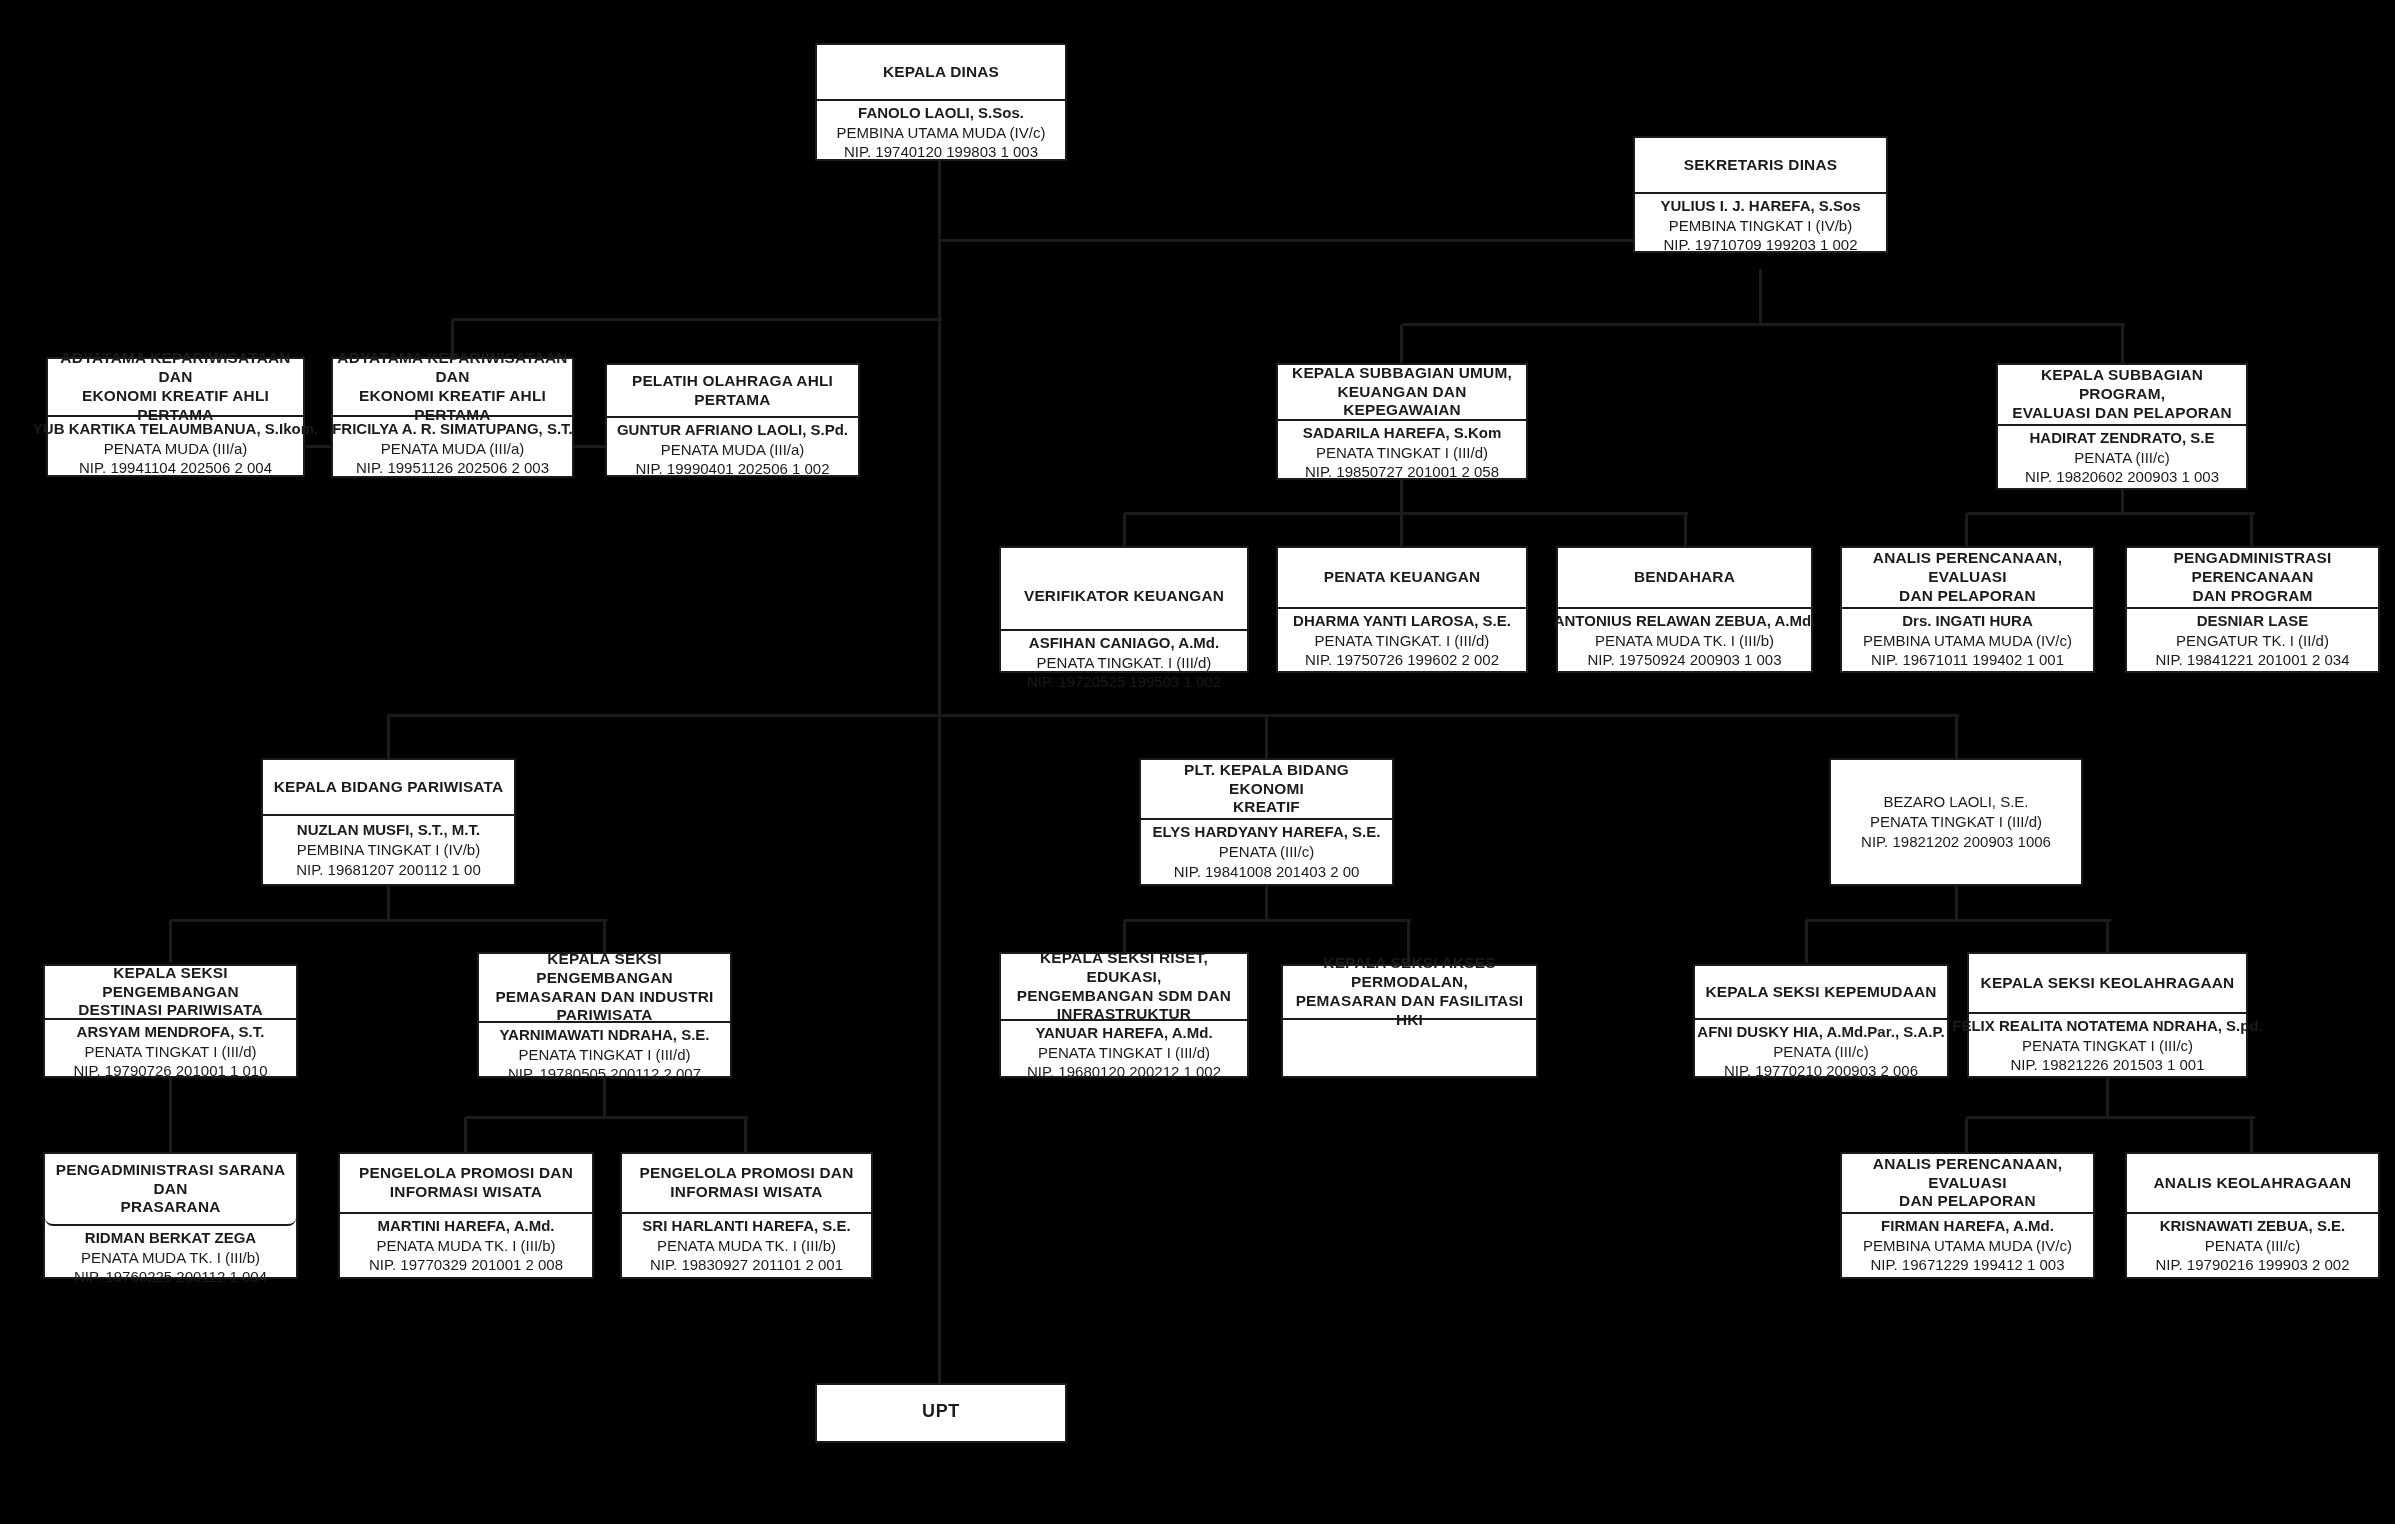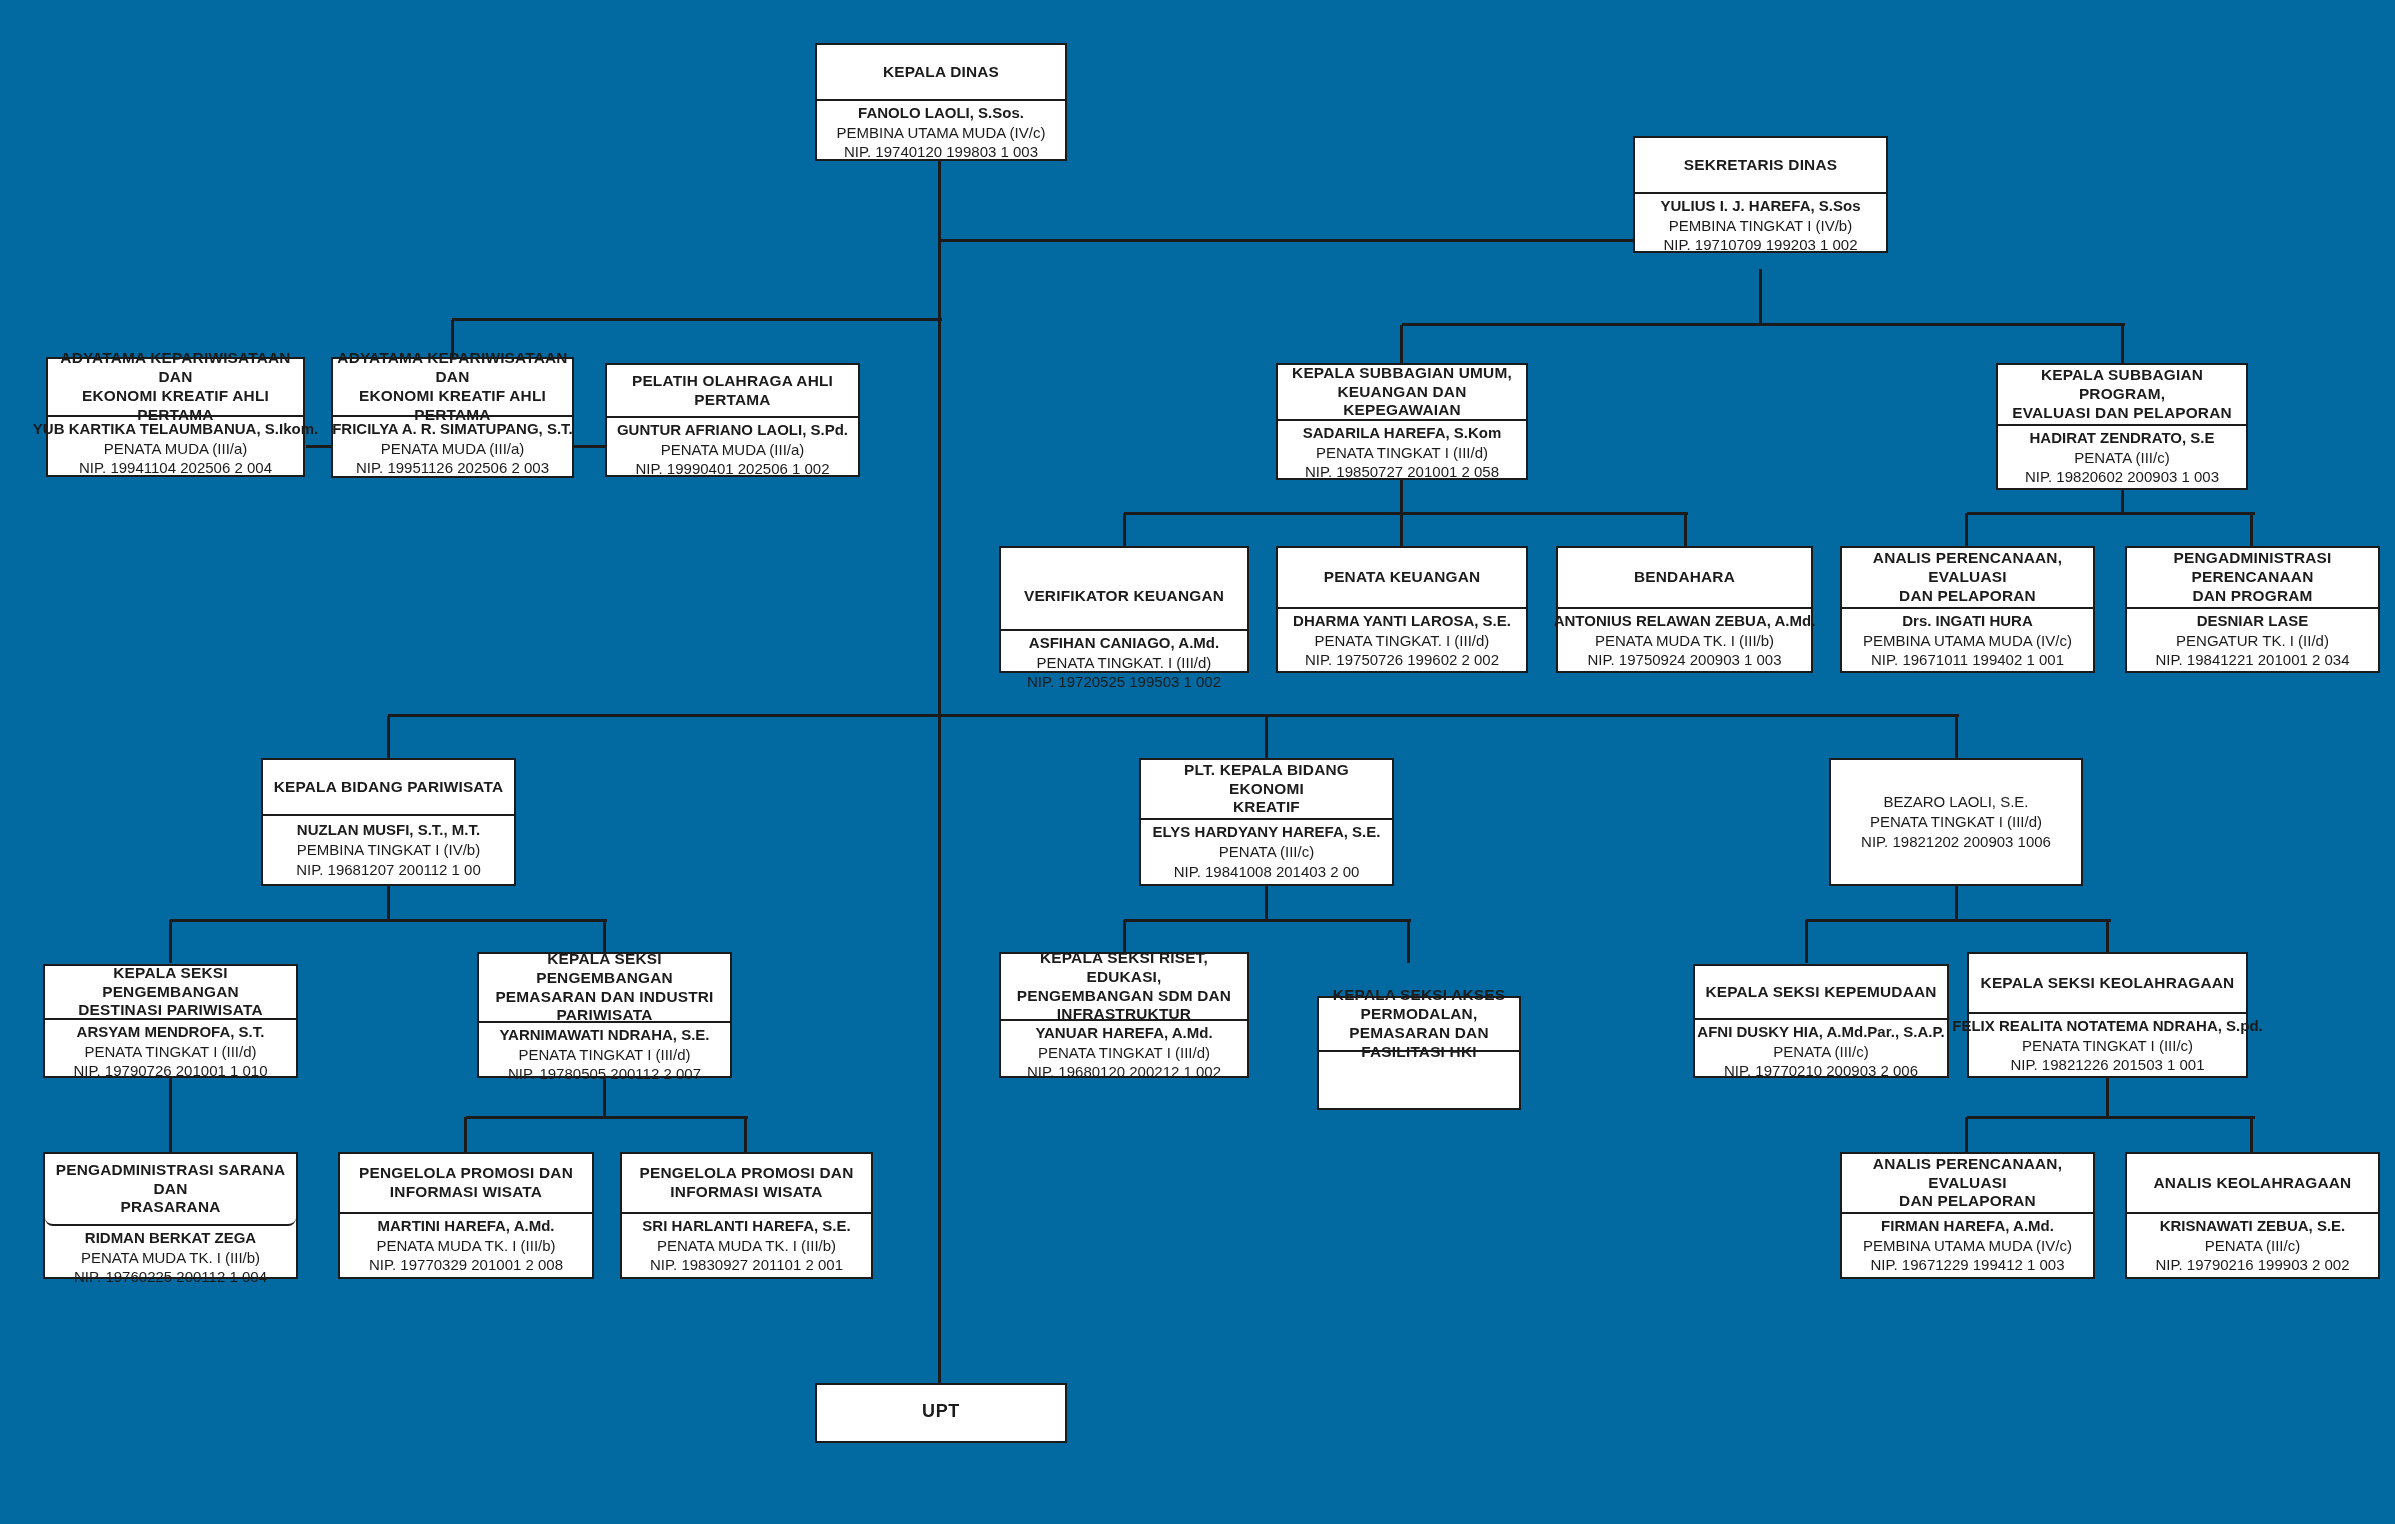--- a/index.html
+++ b/index.html
@@ -47,21 +47,21 @@
     text-align:center;
   }
   .person .name{font-weight:bold;white-space:nowrap;}
   .person .name.plain{font-weight:normal;}
   .person .rank,.person .nip{white-space:nowrap;}
   .connector{position:absolute;background:#1b1b1b;}
 </style>
 </head>
 <body>
 
-<div id="canvas" style="background: #0369a1;">
+<div id="canvas" style="background: #000000;">
     <div class="connector" style="background: rgb(27, 27, 27); left: 938px; top: 161px; width: 2.9px; height: 1222px;"></div>
     <div class="connector" style="background: rgb(27, 27, 27); left: 940px; top: 239px; width: 697px; height: 2.9px;"></div>
     <div class="connector" style="background: rgb(27, 27, 27); left: 452px; top: 318px; width: 490px; height: 2.9px;"></div>
     <div class="connector" style="background: rgb(27, 27, 27); left: 451px; top: 320px; width: 2.9px; height: 37px;"></div>
     <div class="connector" style="background: rgb(27, 27, 27); left: 306px; top: 445px; width: 29px; height: 2.9px;"></div>
     <div class="connector" style="background: rgb(27, 27, 27); left: 574px; top: 445px; width: 34px; height: 2.9px;"></div>
     <div class="connector" style="background: rgb(27, 27, 27); left: 1759px; top: 269px; width: 2.9px; height: 56px;"></div>
     <div class="connector" style="background: rgb(27, 27, 27); left: 1402px; top: 323px; width: 723px; height: 2.9px;"></div>
     <div class="connector" style="background: rgb(27, 27, 27); left: 1400px; top: 325px; width: 2.9px; height: 38px;"></div>
     <div class="connector" style="background: rgb(27, 27, 27); left: 2121px; top: 325px; width: 2.9px; height: 38px;"></div>
@@ -247,21 +247,21 @@
     <div class="org-box" style="left: 999px; top: 952px; width: 250px; height: 126px; border-color: rgb(27, 27, 27);">
       <div class="title" style="height: 67px; border-color: rgb(27, 27, 27);">KEPALA SEKSI RISET, EDUKASI,
 PENGEMBANGAN SDM DAN
 INFRASTRUKTUR</div>
       <div class="person">
         <div class="name">YANUAR HAREFA, A.Md.</div>
         <div class="rank">PENATA TINGKAT I (III/d)</div>
         <div class="nip">NIP. 19680120 200212 1 002</div>
       </div>
     </div>
-    <div class="org-box" style="left: 1281px; top: 996px; width: 204px; height: 114px; border-color: rgb(27, 27, 27); margin-left: 36px;">
+    <div class="org-box" style="left: 1281px; top: 964px; width: 257px; height: 114px; border-color: rgb(27, 27, 27);">
       <div class="title" style="height: 54px; border-color: rgb(27, 27, 27);">KEPALA SEKSI AKSES PERMODALAN,
 PEMASARAN DAN FASILITASI HKI</div>
       <div class="person">
         <div class="name"></div>
         <div class="rank"></div>
         <div class="nip"></div>
       </div>
     </div>
     <div class="org-box" style="left: 1678px; top: 964px; width: 256px; height: 114px; border-color: rgb(27, 27, 27); margin-left: 15px;">
       <div class="title" style="height: 54px; border-color: rgb(27, 27, 27);">KEPALA SEKSI KEPEMUDAAN</div>

